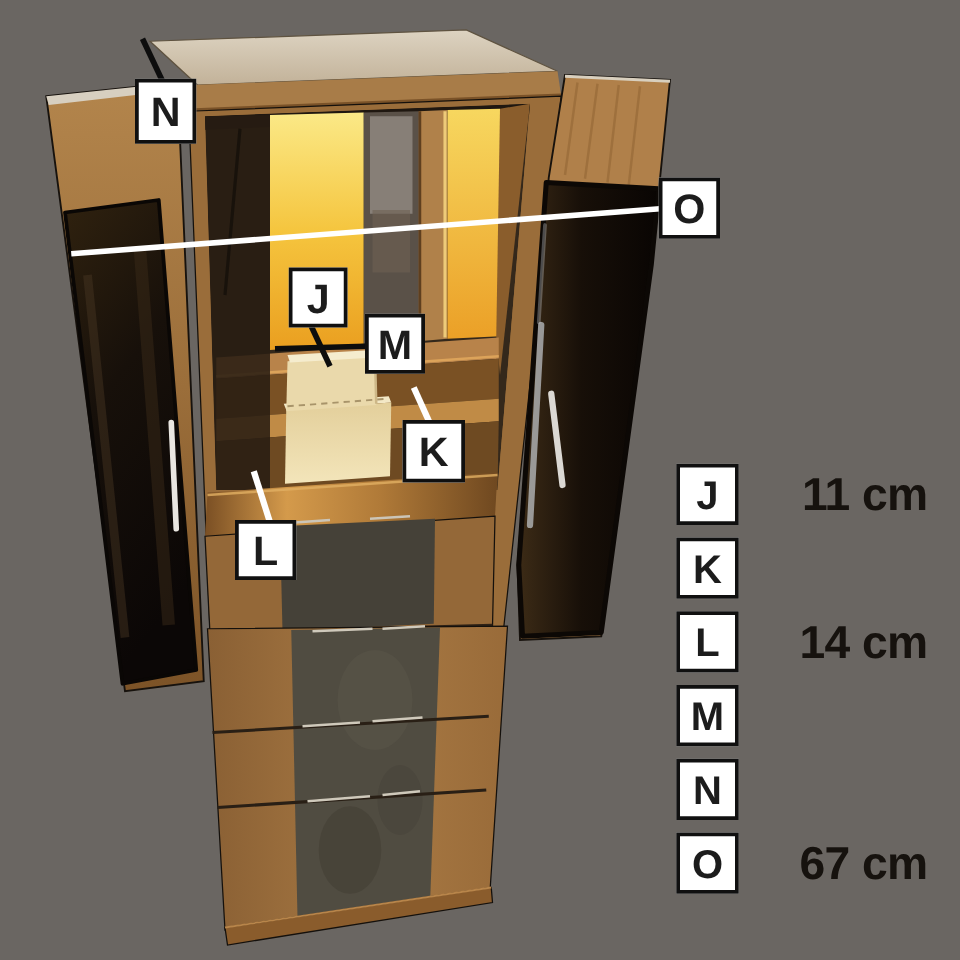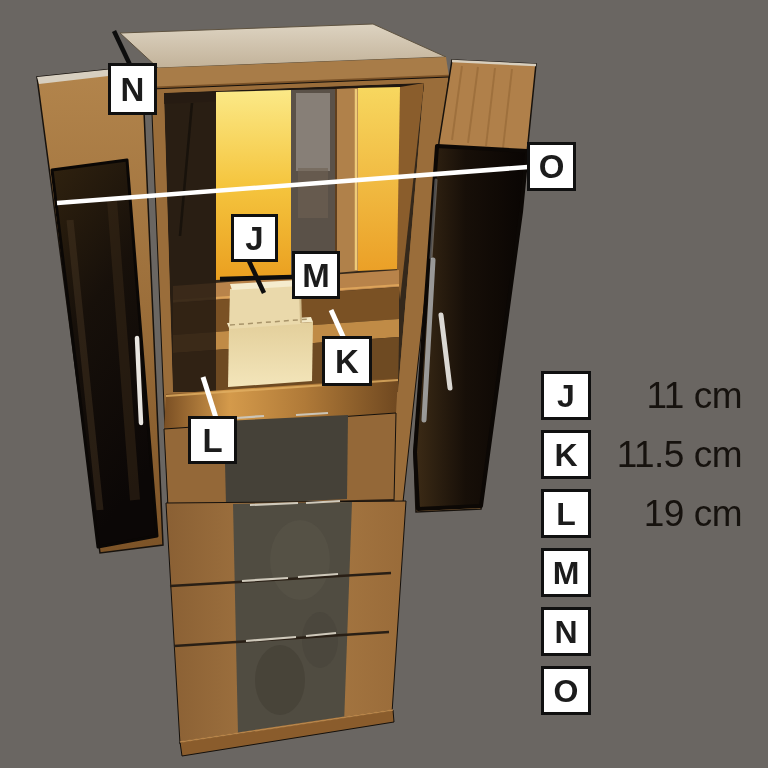--- a/index.html
+++ b/index.html
@@ -17,21 +17,21 @@
   }
   #legend{position:absolute;left:541px;top:371px;width:201px;}
   .legend-row{display:flex;align-items:center;height:49px;margin-bottom:10px;}
   .legend-box{
     width:50px;height:49px;box-sizing:border-box;flex:0 0 50px;
     background:#ffffff;border:3px solid #101010;
     display:flex;align-items:center;justify-content:center;
     font-size:32px;font-weight:bold;color:#1c1c1c;line-height:1;
   }
   .legend-value{
-    flex:1;text-align:right;font-size:37px;font-weight:normal;
+    flex:1;text-align:right;font-size:37px;font-weight:bold;
     color:#16120e;letter-spacing:-0.5px;white-space:nowrap;
   }
 </style>
 </head>
 <body>
 
 <svg id="art" width="768" height="768" viewBox="0 0 768 768">
   <defs>
     <linearGradient id="gTop" x1="0" y1="0" x2="0" y2="1">
       <stop offset="0" stop-color="#ddd3c1"></stop>
@@ -192,28 +192,28 @@
 <div class="callout" style="left:108px;top:63px;width:49px;height:52px;">N</div>
 <div class="callout" style="left:527px;top:142px;width:49px;height:49px;">O</div>
 
 <div id="legend">
   <div class="legend-row">
     <div class="legend-box">J</div>
     <div class="legend-value">11 cm</div>
   </div>
   <div class="legend-row">
     <div class="legend-box">K</div>
-    <div class="legend-value">11.5 cm</div>
   </div>
   <div class="legend-row">
     <div class="legend-box">L</div>
-    <div class="legend-value">19 cm</div>
+    <div class="legend-value">14 cm</div>
   </div>
   <div class="legend-row">
     <div class="legend-box">M</div>
   </div>
   <div class="legend-row">
     <div class="legend-box">N</div>
   </div>
   <div class="legend-row">
     <div class="legend-box">O</div>
+    <div class="legend-value">67 cm</div>
   </div>
 </div>
 
 </body></html>

